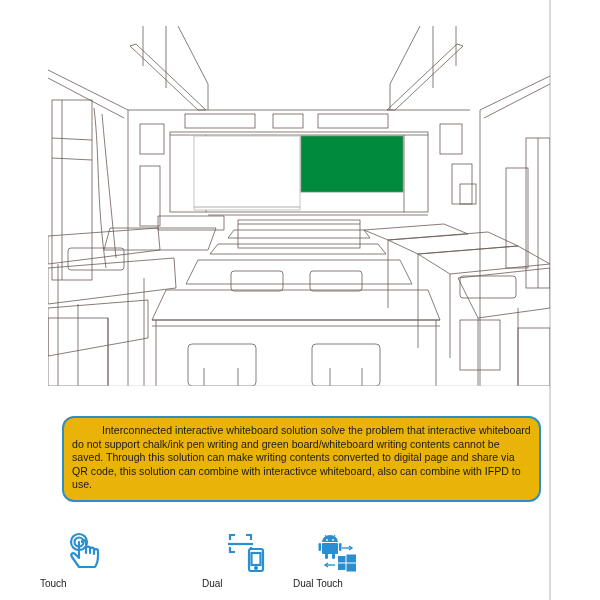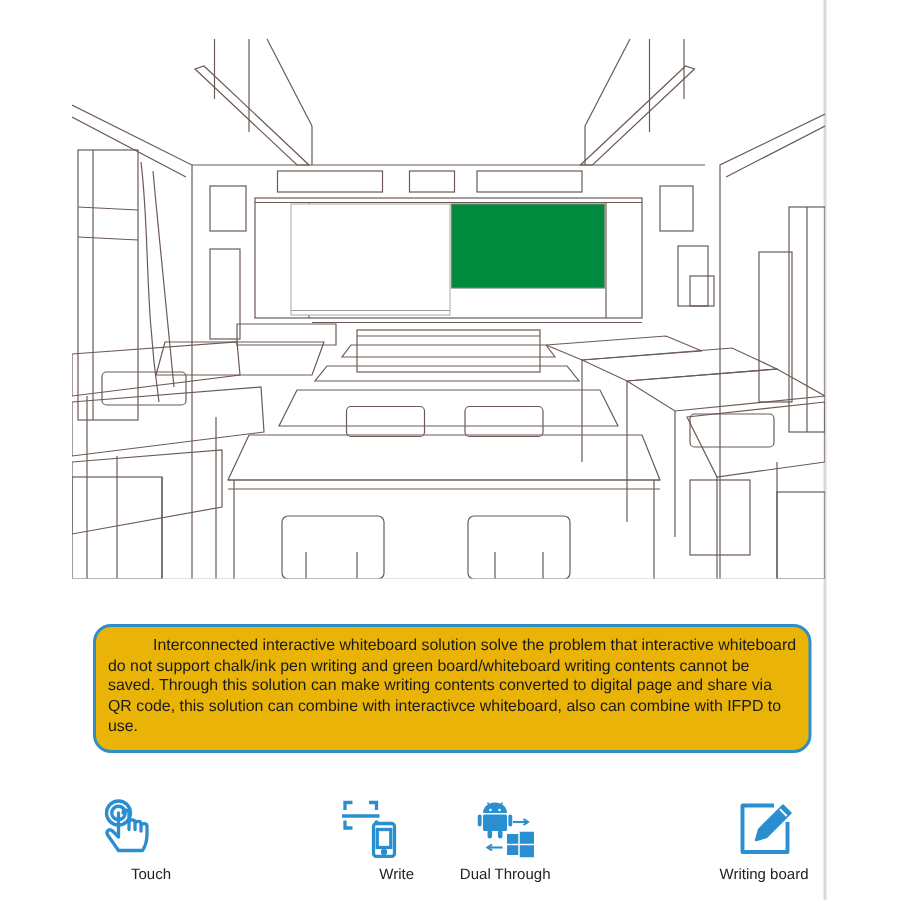--- a/index.html
+++ b/index.html
@@ -24,22 +24,22 @@
   .description-box p { text-indent: 30px; }
 
   .features {
     position: absolute; left: 40px; top: 532px; width: 510px; height: 66px;
   }
   .feature {
     position: absolute; top: 0; width: 90px; height: 66px; text-align: center;
   }
   .feature .icon { width: 40px; height: 40px; margin: 0 auto; display: block; }
   .feature .label {
-    position: absolute; left: 0; right: 16px; top: 46px;
-    font-size: 10px; color: #222; white-space: nowrap; text-align: right;
+    position: absolute; left: 0; right: 4px; top: 46px;
+    font-size: 10px; color: #222; white-space: nowrap; text-align: left;
   }
 </style>
 </head>
 <body>
 
 <div class="page-divider"></div>
 
 <div class="illustration">
   <svg viewBox="0 0 502 368" xmlns="http://www.w3.org/2000/svg" fill="none" stroke="#6b5a55" stroke-width="0.8">
 
@@ -161,21 +161,21 @@
     <svg class="icon" viewBox="0 0 40 40" fill="none" stroke="#2a8fd0" stroke-width="2.2">
       <path d="M3,8 L3,3 L8,3"></path>
         <path d="M19,3 L24,3 L24,8"></path>
       <path d="M3,15 L3,20 L8,20"></path>
         <path d="M24,15 L24,17"></path>
       <line x1="1" y1="12" x2="26" y2="12"></line>
       <rect x="22" y="17" width="14" height="22" rx="2" fill="#ffffff"></rect>
       <rect x="24.5" y="21" width="9" height="12"></rect>
       <circle cx="29" cy="36" r="1" fill="#2a8fd0"></circle>
     </svg>
-    <span class="label">Write</span>
+    <span class="label">Dual</span>
   </div>
 
   <div class="feature" style="left:253px;">
     <svg class="icon" viewBox="0 0 40 40">
       <g fill="#2a8fd0">
         <path d="M4,10 A8,7 0 0 1 20,10 Z"></path>
         <rect x="4" y="11" width="16" height="11" rx="1"></rect>
         <rect x="0.5" y="11" width="2.6" height="8" rx="1.3"></rect>
         <rect x="20.9" y="11" width="2.6" height="8" rx="1.3"></rect>
         <rect x="7" y="21" width="3" height="6" rx="1.5"></rect>
@@ -189,26 +189,18 @@
       <line x1="17" y1="3" x2="15" y2="6" stroke="#2a8fd0" stroke-width="1"></line>
       <circle cx="9" cy="8" r="0.9" fill="#fff"></circle>
         <circle cx="15" cy="8" r="0.9" fill="#fff"></circle>
       <g stroke="#2a8fd0" stroke-width="1.4" fill="none">
         <line x1="24" y1="16" x2="34" y2="16"></line>
           <polyline points="31,14 34,16 31,18"></polyline>
         <line x1="7" y1="33" x2="17" y2="33"></line>
           <polyline points="10,31 7,33 10,35"></polyline>
       </g>
     </svg>
-    <span class="label">Dual Through</span>
+    <span class="label">Dual Touch</span>
   </div>
 
 
-  <div class="feature" style="left:425px;">
-    <svg class="icon" viewBox="0 0 40 40" fill="none" stroke="#2a8fd0" stroke-width="2.6" stroke-linejoin="round">
-      <path d="M26,5 L5,5 L5,36 L35,36 L35,16"></path>
-      <path d="M14,28 L16,21 L32,5 L37,10 L21,26 Z" fill="#2a8fd0" stroke="#2a8fd0" stroke-width="1.6"></path>
-      <line x1="30" y1="7.5" x2="34.5" y2="12" stroke="#ffffff" stroke-width="1.2"></line>
-    </svg>
-    <span class="label">Writing board</span>
-  </div>
 
 </div>
 
 </body></html>

